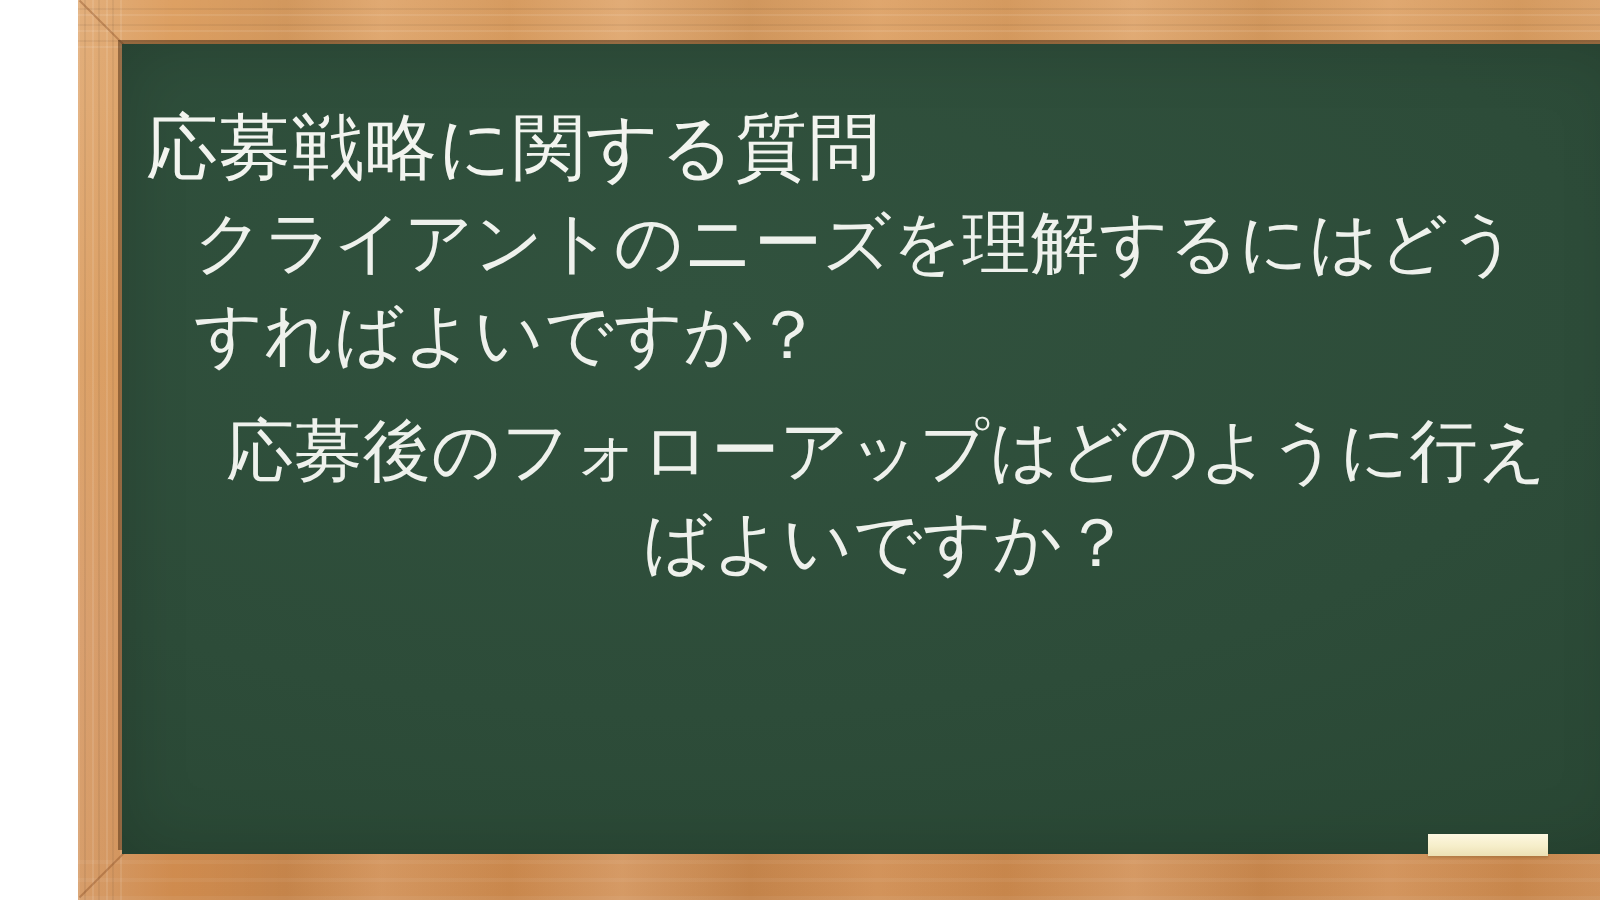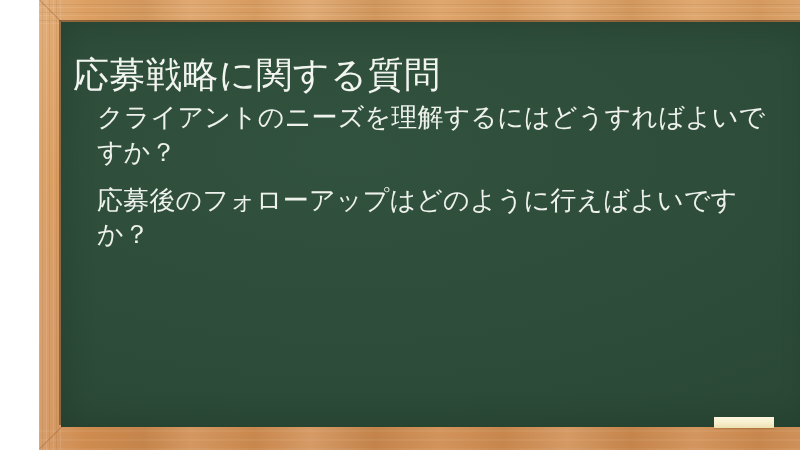--- a/index.html
+++ b/index.html
@@ -155,27 +155,27 @@
     left: 36px;
     top: 78px;
     right: 24px;
     margin: 0;
     padding: 0;
     list-style: none;
   }
 
   .bullet-item {
     color: #eef1ec;
-    font-size: 26px;
+    font-size: 34px;
     line-height: 1.34;
     font-weight: 400;
     margin: 0 0 13px 0;
     letter-spacing: 0.2px;
   }
-  .bullet-item:last-child { margin-bottom: 0; }
+  .bullet-item:last-child { margin-bottom: 0; text-align: center; }
 
   
   .chalk {
     position: absolute;
     left: 675px;
     top: 417px;
     width: 60px;
     height: 11px;
     background: linear-gradient(180deg, #fdf7e0 0%, #f6eeca 55%, #ece0b4 100%);
     box-shadow: 0 1px 1px rgba(90,60,20,0.22);

